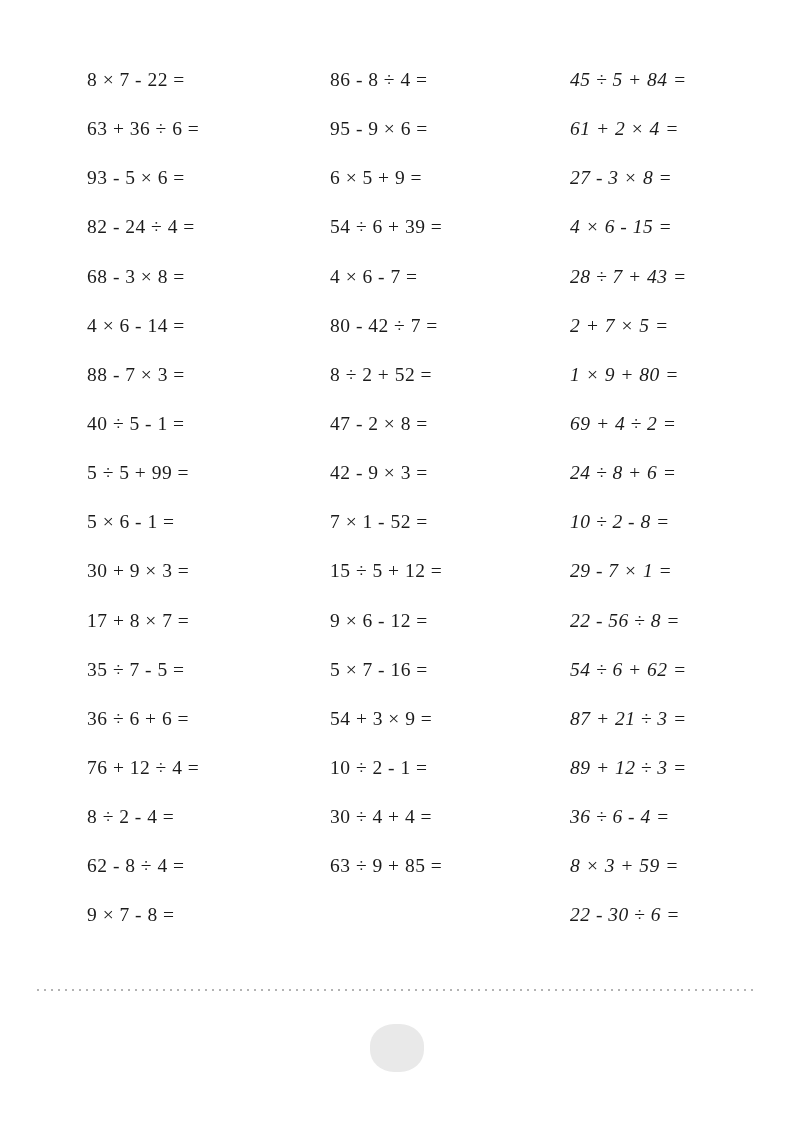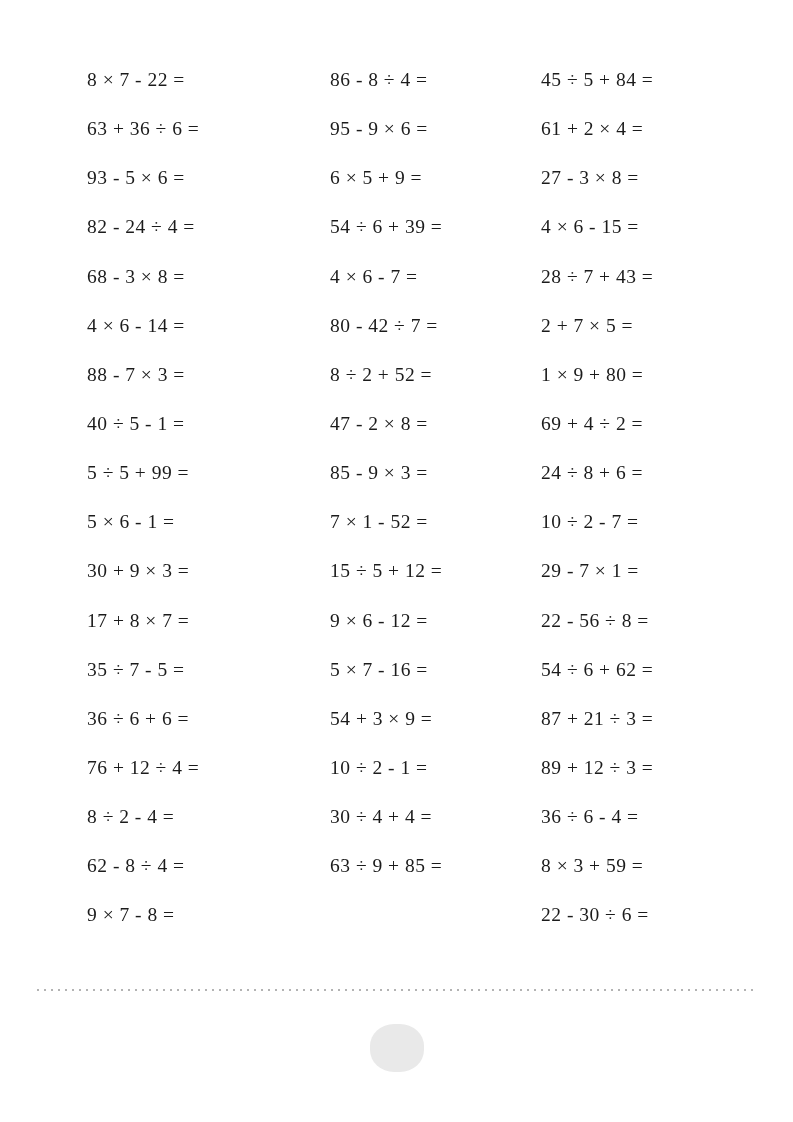--- a/index.html
+++ b/index.html
@@ -21,21 +21,21 @@
     top: 68px;
     left: 0;
     width: 793px;
   }
   .col {
     position: absolute;
     top: 0;
   }
   .col-1 { left: 87px; }
   .col-2 { left: 314px; margin-left: 16px; }
-  .col-3 { left: 541px; }
+  .col-3 { left: 570px; font-style: italic; }
   .problem {
     height: 49.15px;
     font-size: 19.5px;
     line-height: 24px;
     white-space: nowrap;
     letter-spacing: 0.5px;
   }
   .dotted-line {
     position: absolute;
     top: 989px;
@@ -85,41 +85,41 @@
       </div>
       <div class="col col-2">
         <div class="problem">86 - 8 ÷ 4 =</div>
         <div class="problem">95 - 9 × 6 =</div>
         <div class="problem">6 × 5 + 9 =</div>
         <div class="problem">54 ÷ 6 + 39 =</div>
         <div class="problem">4 × 6 - 7 =</div>
         <div class="problem">80 - 42 ÷ 7 =</div>
         <div class="problem">8 ÷ 2 + 52 =</div>
         <div class="problem">47 - 2 × 8 =</div>
-        <div class="problem">85 - 9 × 3 =</div>
+        <div class="problem">42 - 9 × 3 =</div>
         <div class="problem">7 × 1 - 52 =</div>
         <div class="problem">15 ÷ 5 + 12 =</div>
         <div class="problem">9 × 6 - 12 =</div>
         <div class="problem">5 × 7 - 16 =</div>
         <div class="problem">54 + 3 × 9 =</div>
         <div class="problem">10 ÷ 2 - 1 =</div>
         <div class="problem">30 ÷ 4 + 4 =</div>
         <div class="problem">63 ÷ 9 + 85 =</div>
       </div>
       <div class="col col-3">
         <div class="problem">45 ÷ 5 + 84 =</div>
         <div class="problem">61 + 2 × 4 =</div>
         <div class="problem">27 - 3 × 8 =</div>
         <div class="problem">4 × 6 - 15 =</div>
         <div class="problem">28 ÷ 7 + 43 =</div>
         <div class="problem">2 + 7 × 5 =</div>
         <div class="problem">1 × 9 + 80 =</div>
         <div class="problem">69 + 4 ÷ 2 =</div>
         <div class="problem">24 ÷ 8 + 6 =</div>
-        <div class="problem">10 ÷ 2 - 7 =</div>
+        <div class="problem">10 ÷ 2 - 8 =</div>
         <div class="problem">29 - 7 × 1 =</div>
         <div class="problem">22 - 56 ÷ 8 =</div>
         <div class="problem">54 ÷ 6 + 62 =</div>
         <div class="problem">87 + 21 ÷ 3 =</div>
         <div class="problem">89 + 12 ÷ 3 =</div>
         <div class="problem">36 ÷ 6 - 4 =</div>
         <div class="problem">8 × 3 + 59 =</div>
         <div class="problem">22 - 30 ÷ 6 =</div>
       </div>
     </div>

